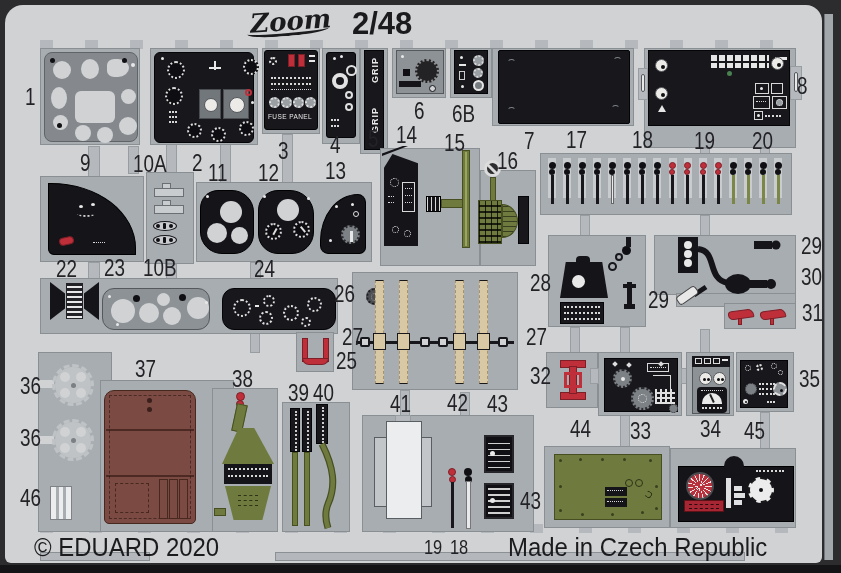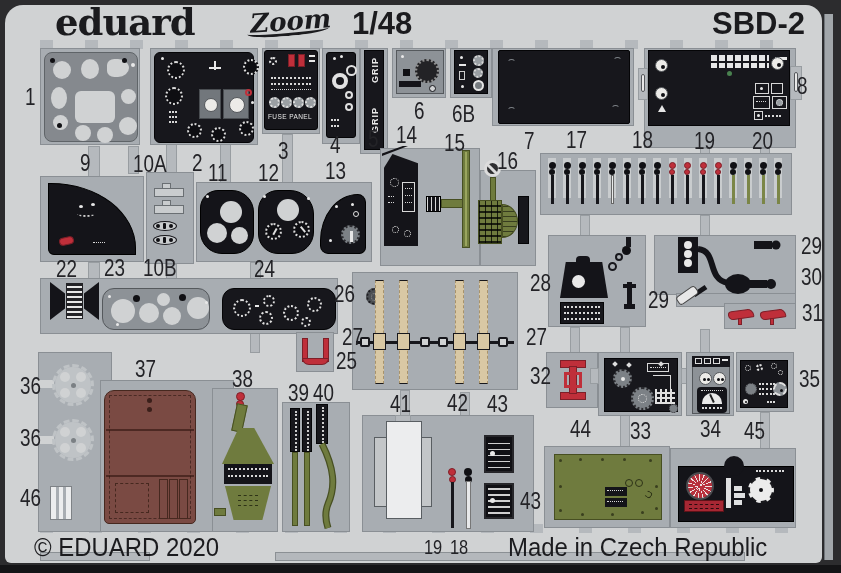--- a/index.html
+++ b/index.html
@@ -33,25 +33,23 @@
 </style>
 </head>
 <body>
 
 <div id="canvas">
 
   <div class="d sheet" style="left:5px;top:5px;width:817px;height:558px;border-radius:18px 16px 6px 6px"></div>
   <div class="d" style="left:824px;top:14px;width:9px;height:546px;background:#a2a7ab;border-left:1px solid #70757a"></div>
   <div class="d" style="left:0;top:565px;width:841px;height:8px;background:#141416"></div>
 
-  <div class="hdr" style="left:55px;top:4px;font-family:'DejaVu Serif',serif;font-weight:900;font-size:37px;letter-spacing:-1px">eduard</div>
   <div class="hdr" style="left:250px;top:8px;font-family:'DejaVu Serif',serif;font-style:italic;font-weight:700;font-size:26px;transform:rotate(-4deg)">Zoom</div>
   <div class="d" style="left:247px;top:26px;width:82px;height:10px;border-bottom:3px solid #1b1b1e;border-radius:50%;transform:rotate(-5deg)"></div>
-  <div class="hdr" style="left:352px;top:8px;font-weight:700;font-size:31px">1/48</div>
-  <div class="hdr" style="left:712px;top:8px;font-weight:700;font-size:31px">SBD-2</div>
+  <div class="hdr" style="left:352px;top:8px;font-weight:700;font-size:31px">2/48</div>
 
   <div class="d" style="left:40px;top:40px;width:758px;height:9px;background:repeating-linear-gradient(90deg,#b5b9bd 0 13px,transparent 13px 45px)"></div>
   <div class="d" style="left:40px;top:524px;width:758px;height:9px;background:repeating-linear-gradient(90deg,#b5b9bd 0 13px,transparent 13px 49px)"></div>
   <div class="d" style="left:40px;top:552px;width:110px;height:9px;background:#b4b8bc;border:1px solid #8b9094"></div>
   <div class="d" style="left:275px;top:552px;width:470px;height:9px;background:#b4b8bc;border:1px solid #8b9094"></div>
 
   <div class="stub" style="left:88px;top:146px;width:12px;height:31px"></div>
   <div class="stub" style="left:128px;top:146px;width:11px;height:28px"></div>
   <div class="stub" style="left:166px;top:144px;width:11px;height:30px"></div>
   <div class="stub" style="left:220px;top:142px;width:11px;height:42px"></div>

